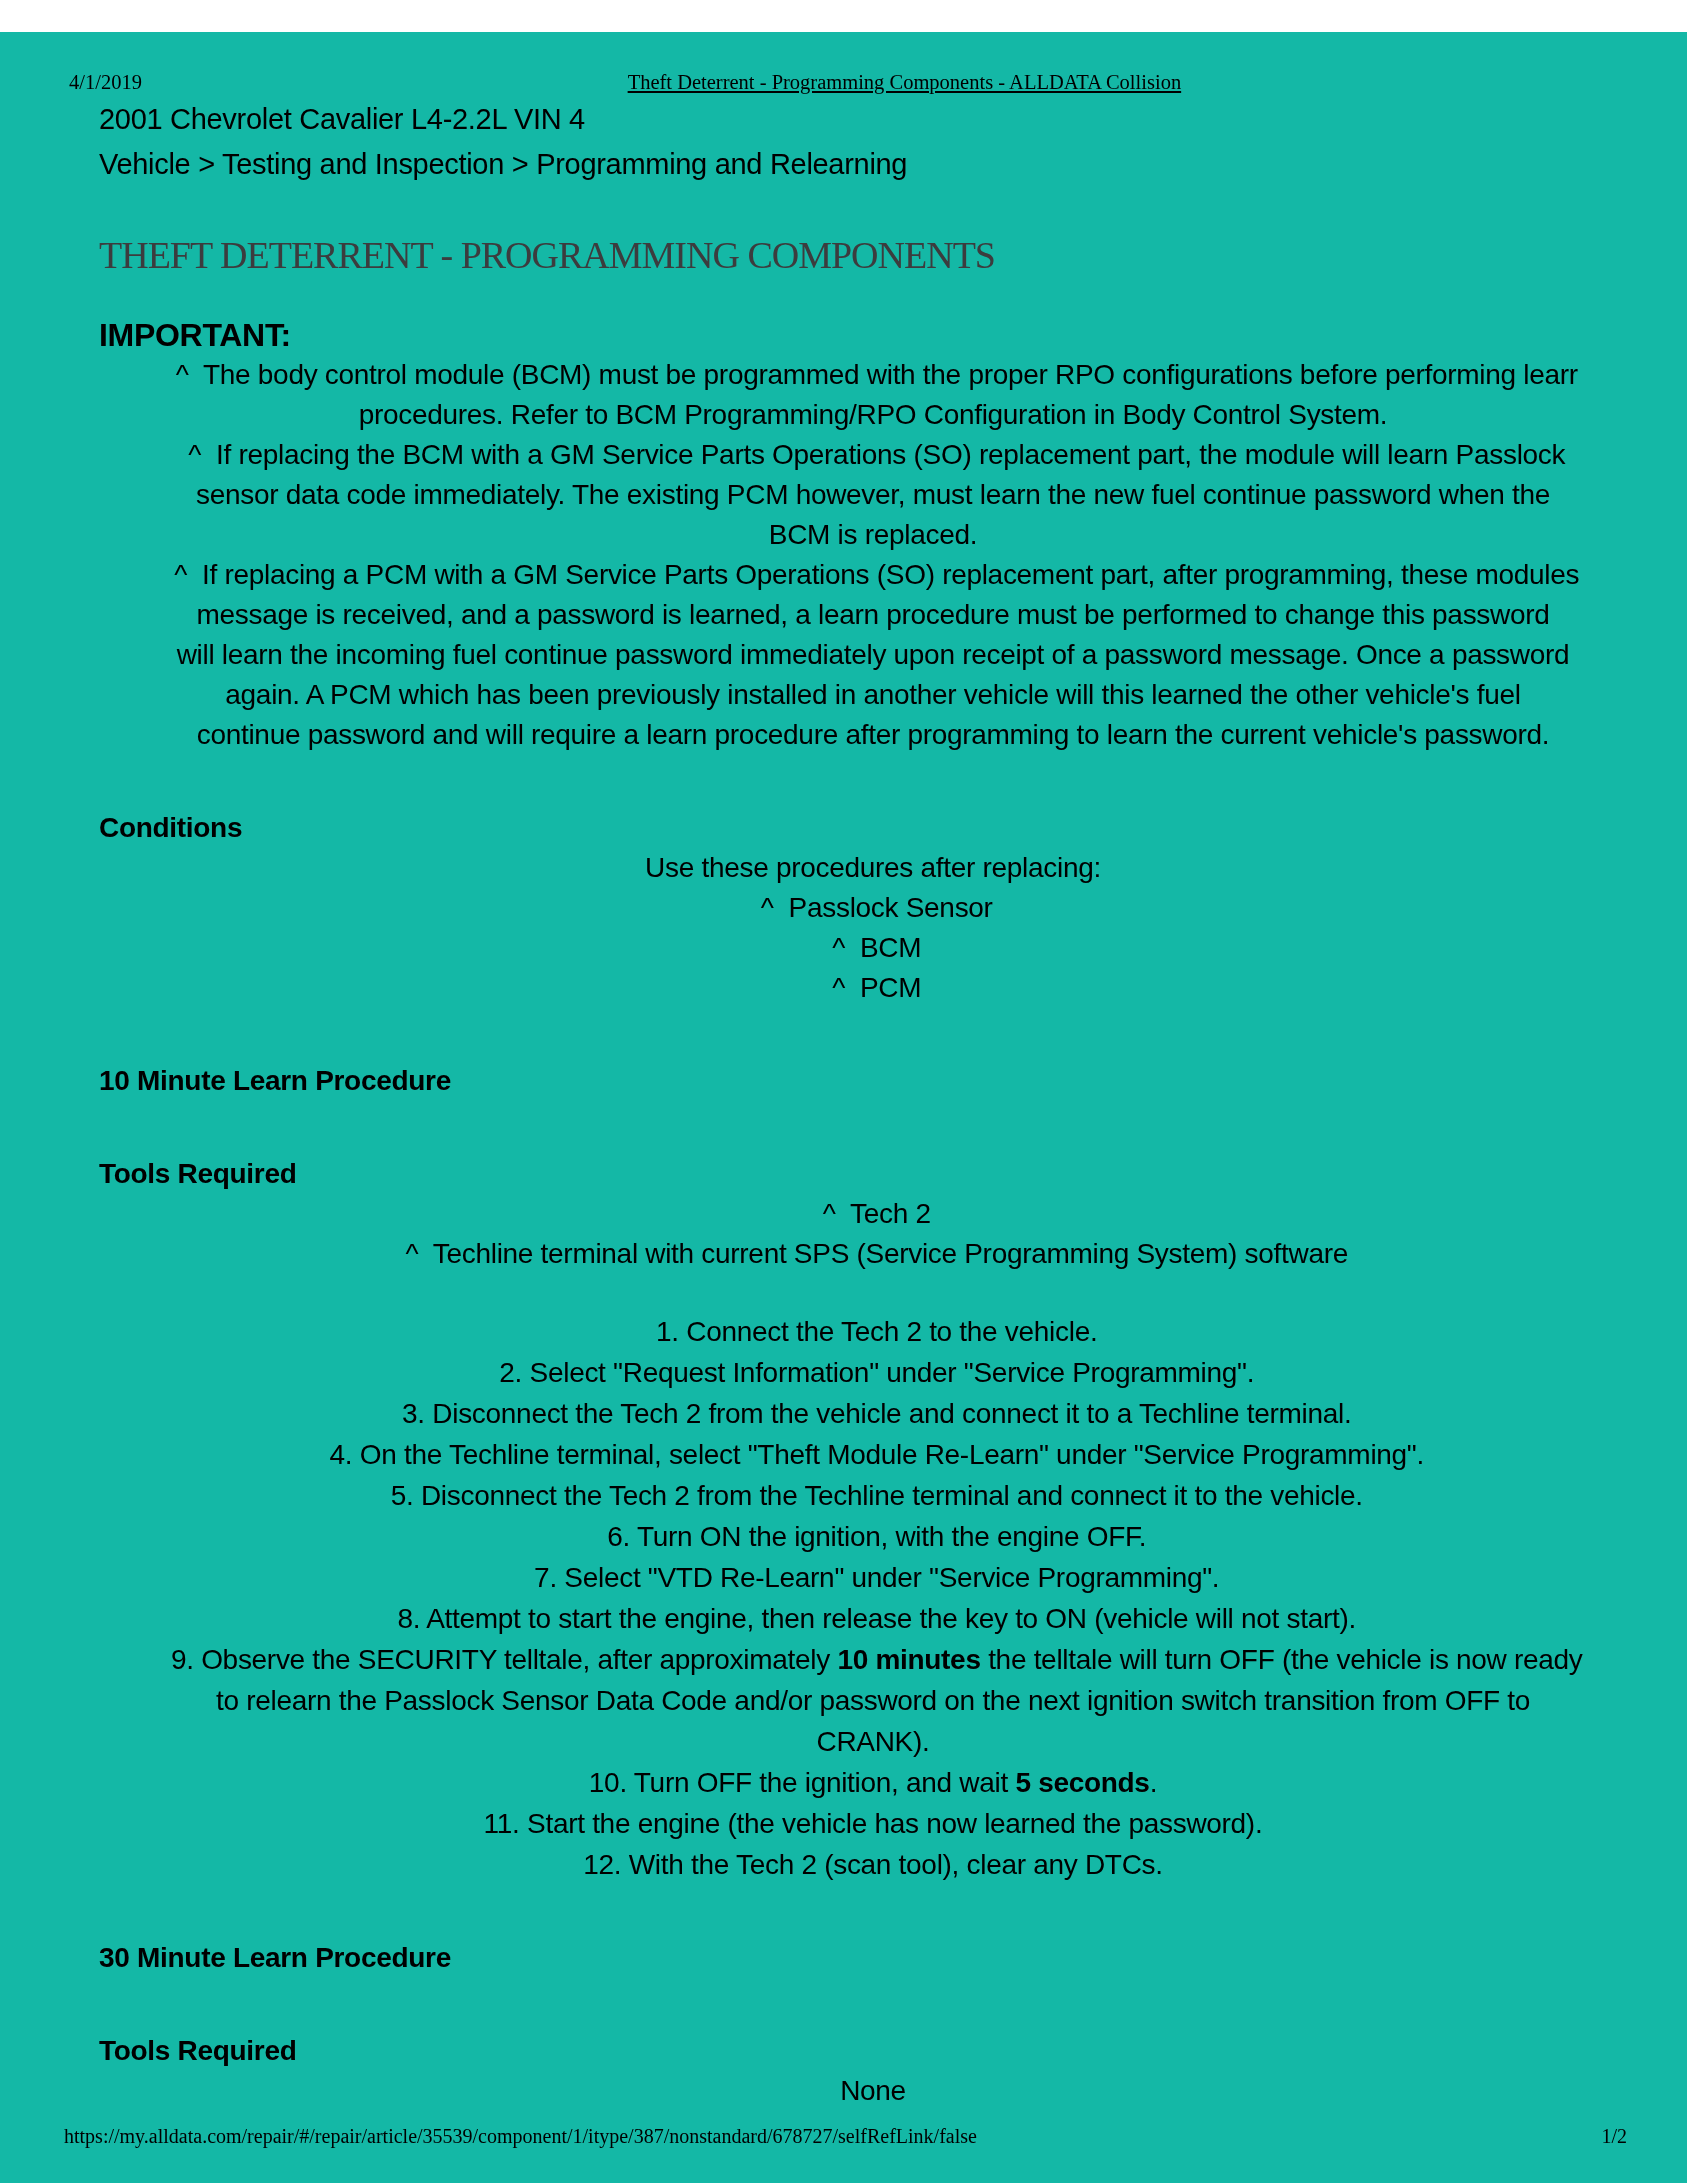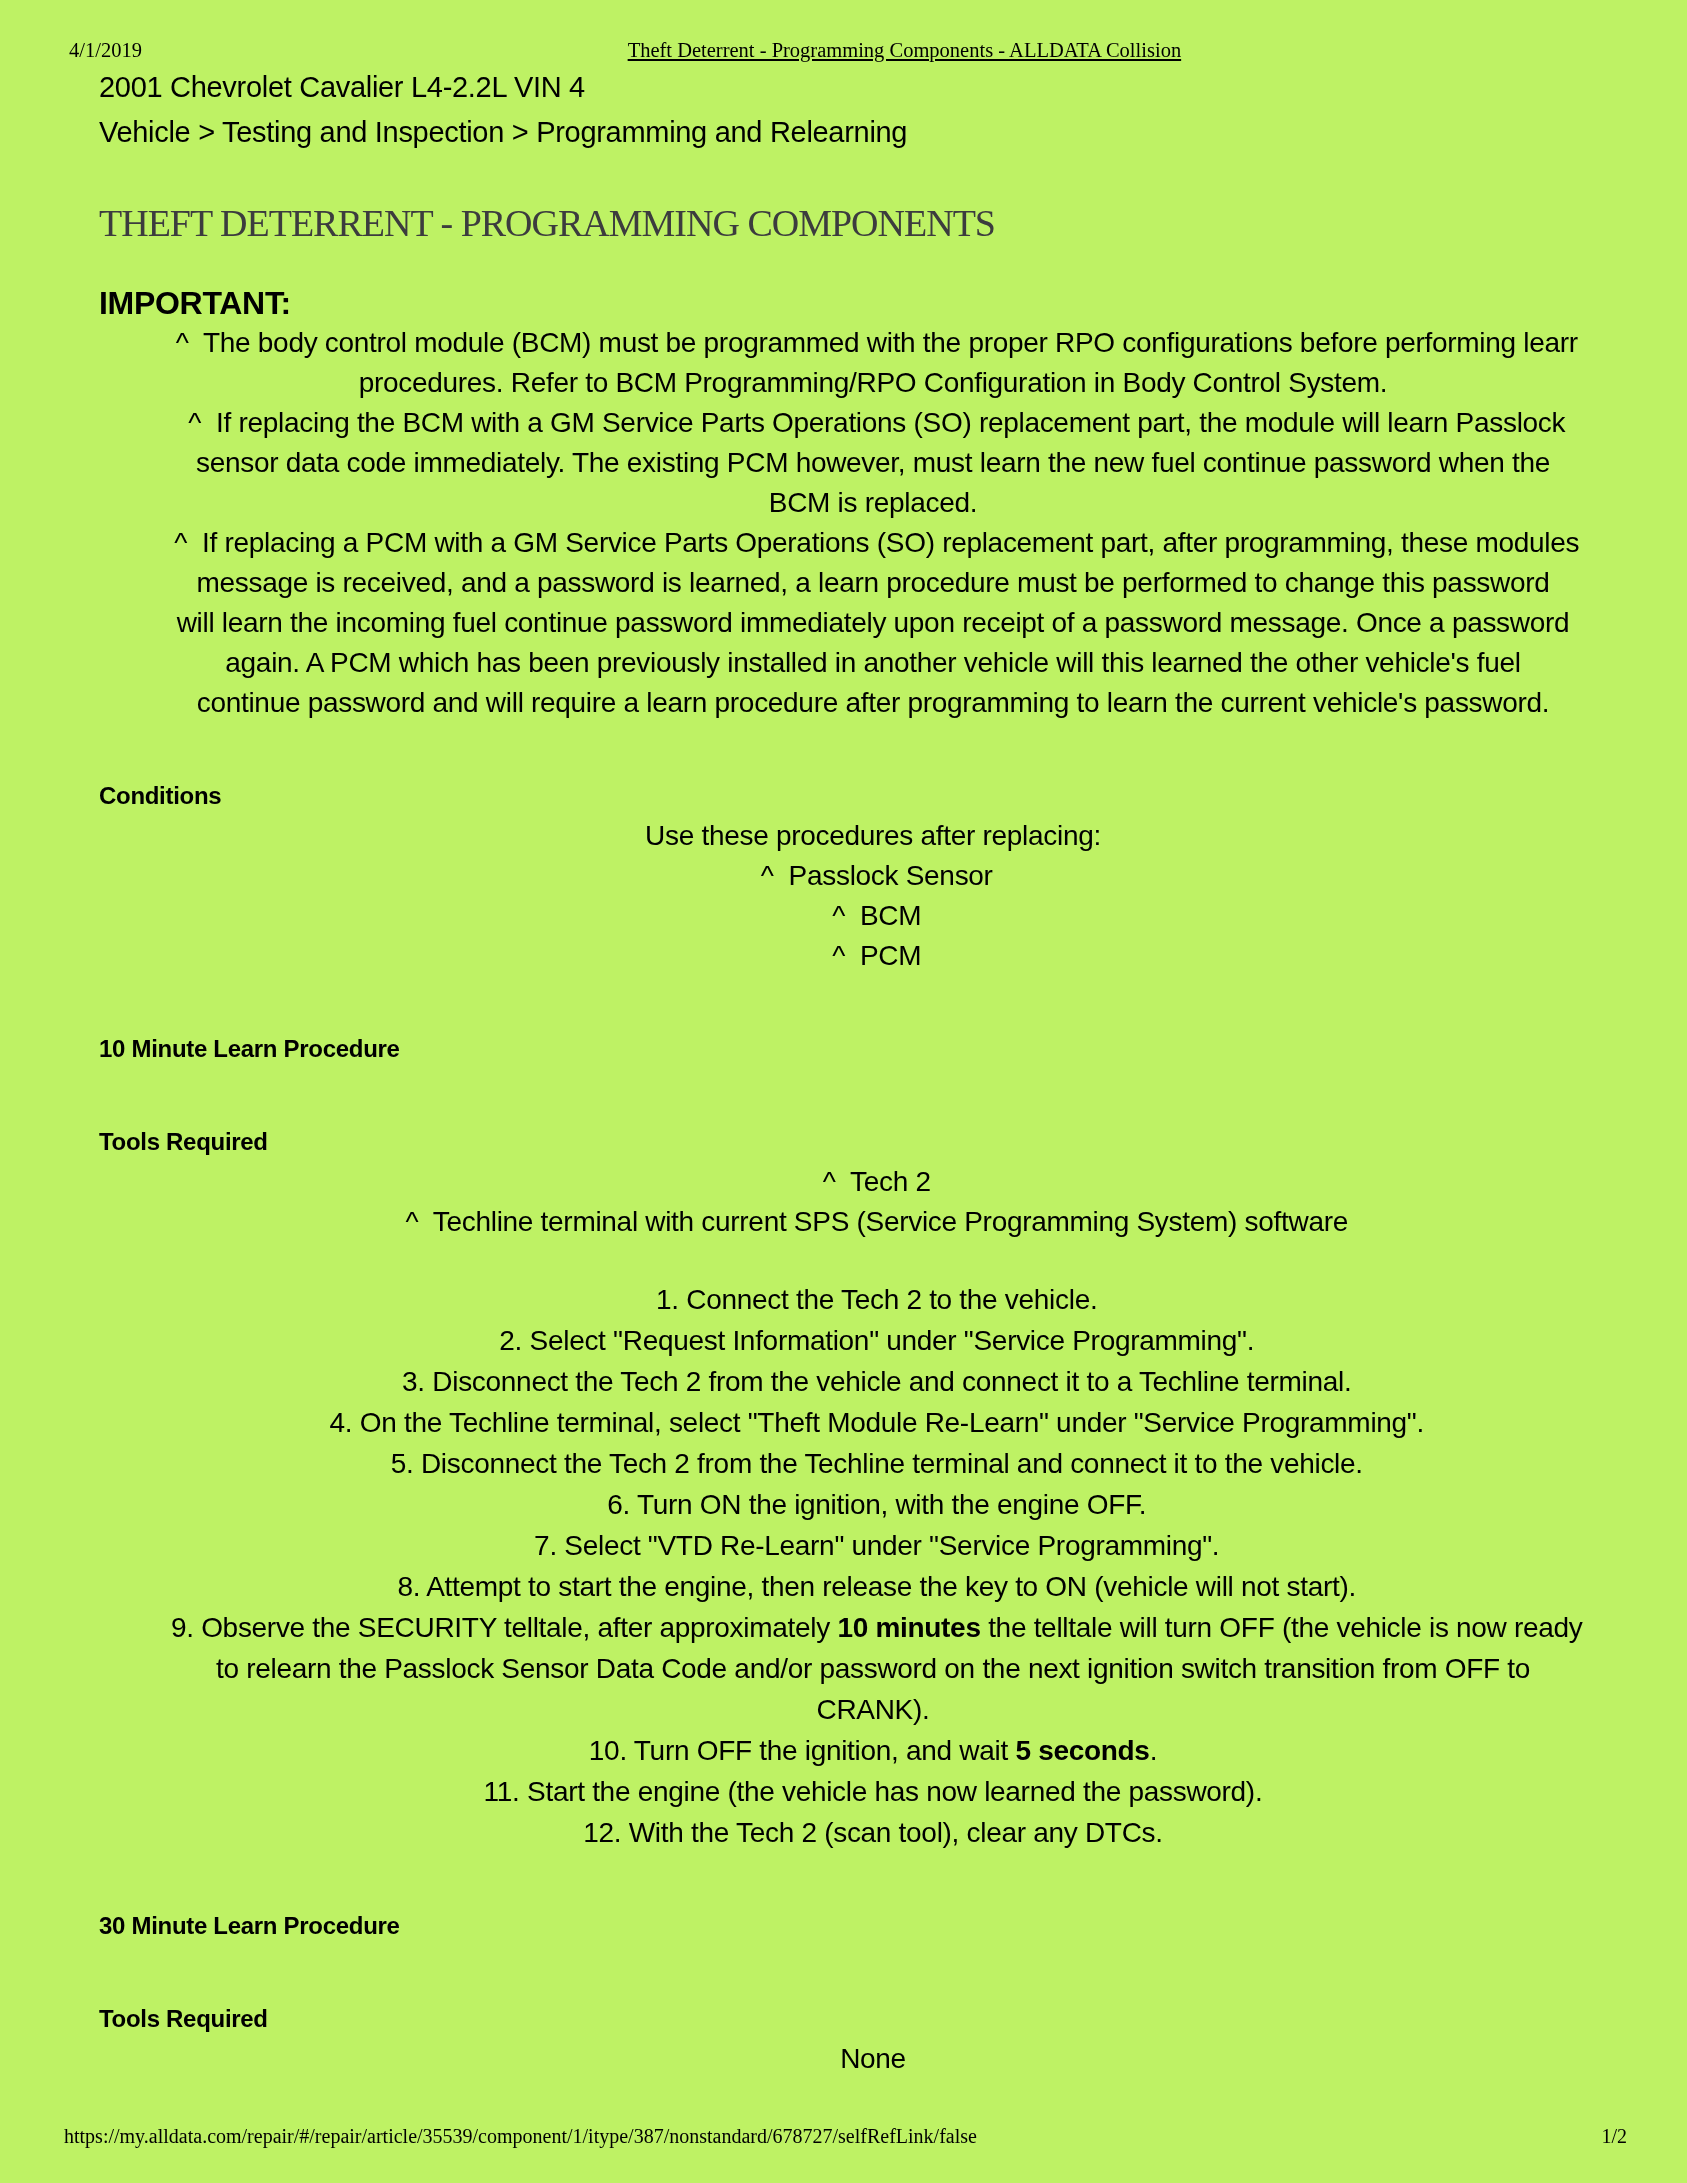--- a/index.html
+++ b/index.html
@@ -11,21 +11,22 @@
     width: 1687px;
     height: 2183px;
     position: relative;
     overflow: hidden;
     font-family: "Liberation Sans", sans-serif;
     color: #000000;
   }
   .page {
     position: absolute;
     inset: 0;
-    background: #bef264;
+    background: #14b8a6;
+    margin-top: 32px;
   }
 
   
   .print-header {
     position: absolute;
     top: 38px;
     left: 69px;
     right: 69px;
     height: 26.5px;
     font-family: "Liberation Serif", serif;
@@ -99,21 +100,21 @@
     font-family: Liberation Serif, serif;
   }
   .h-important {
     margin-top: 37px;
     font-size: 32px;
     line-height: 40px;
     font-weight: bold;
   }
   .h-section {
     margin-top: 53px;
-    font-size: 24px;
+    font-size: 28px;
     line-height: 40px;
     font-weight: bold;
   }
   .para .line {
     font-size: 28px;
     line-height: 40px;
     white-space: pre;
     text-align: center;
   }
   .steps {

